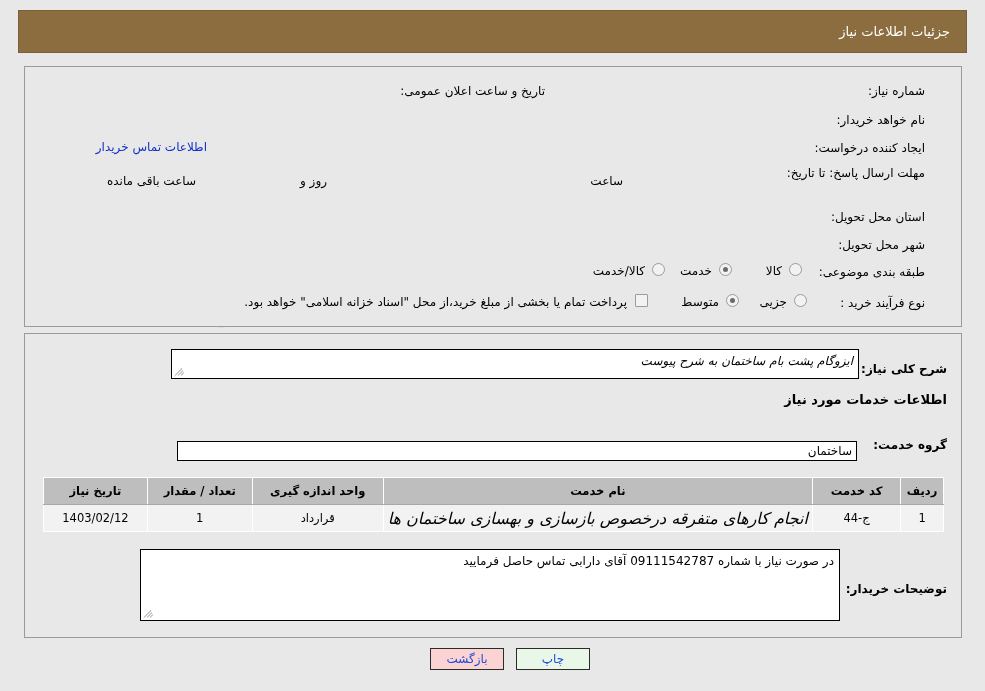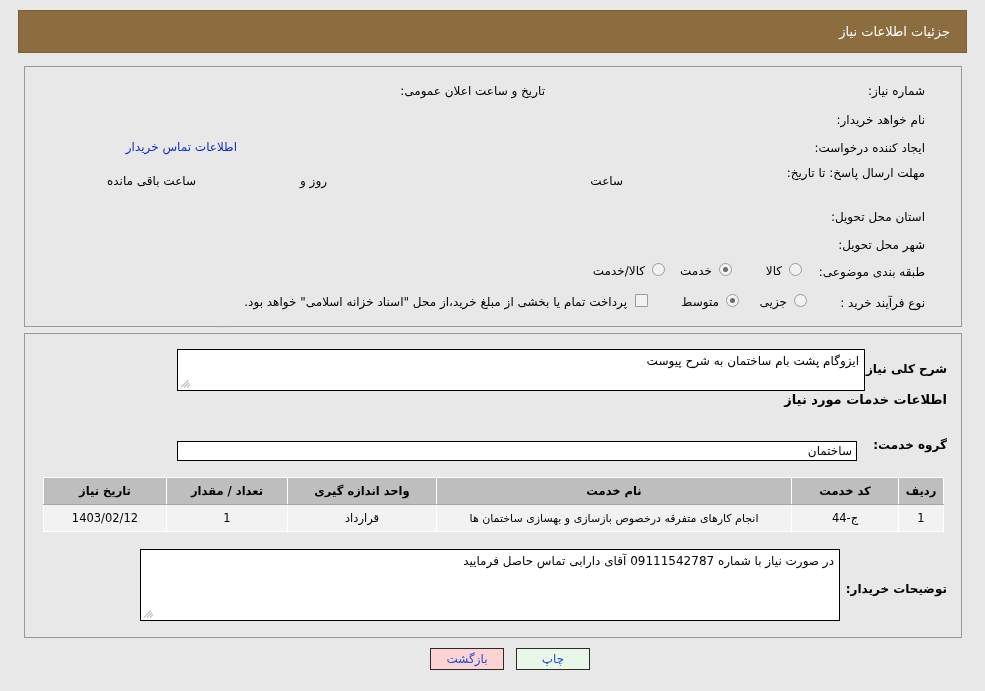--- a/index.html
+++ b/index.html
@@ -186,21 +186,21 @@
   }
   .tbl td {
     background: #f2f2f2;
     border: 1px solid #ffffff;
     height: 26px;
     text-align: center;
     padding: 0 4px;
     color: #000;
     white-space: nowrap;
   }
-  .tbl td.name { font-size: 11px; }
+  .tbl td.name { font-size: 16px; font-style: italic; }
 
   
   .btn {
     position: absolute;
     height: 22px;
     border: 1px solid #2b2b2b;
     box-sizing: border-box;
     font-family: "DejaVu Sans", "Liberation Sans", sans-serif;
     font-size: 12px;
     color: #1d4ed8;
@@ -233,21 +233,21 @@
 <div class="fld center" style="right:178px; top:80px; width:217px;">1103004360000006</div>
 
 <div class="abs lbl" style="right:440px; top:84px; z-index:3;">تاریخ و ساعت اعلان عمومی:</div>
 <div class="fld center" style="right:607px; top:80px; width:180px;">1403/02/04 - 12:14</div>
 
 <div class="abs lbl" style="right:60px; top:113px; z-index:3;">نام خواهد خریدار:</div>
 <div class="fld right" style="right:178px; top:108px; width:570px;">سازمان مدیریت و برنامه ریزی استان مازندران</div>
 
 <div class="abs lbl" style="right:60px; top:141px; z-index:3;">ایجاد کننده درخواست:</div>
 <div class="fld right" style="right:178px; top:136px; width:592px;">یارعلی فلاح گنجی کارپرداز سازمان مدیریت و برنامه ریزی استان مازندران</div>
-<a class="abs link" style="right:748px; top:140px; z-index:3;">اطلاعات تماس خریدار</a>
+<a class="abs link" style="right:778px; top:140px; z-index:3;">اطلاعات تماس خریدار</a>
 
 <div class="abs lbl" style="right:60px; top:166px; width:112px; z-index:3;">مهلت ارسال پاسخ: تا تاریخ:</div>
 <div class="fld center" style="right:178px; top:170px; width:176px;">1403/02/09</div>
 <div class="abs lbl" style="right:362px; top:174px; z-index:3;">ساعت</div>
 <div class="fld center" style="right:398px; top:170px; width:84px;">10:00</div>
 <div class="fld center" style="right:554px; top:170px; width:96px;">4</div>
 <div class="abs lbl" style="right:658px; top:174px; z-index:3;">روز و</div>
 <div class="fld center cream" style="right:700px; top:170px; width:81px;">20:54:33</div>
 <div class="abs lbl" style="right:789px; top:174px; z-index:3;">ساعت باقی مانده</div>
 
@@ -275,21 +275,21 @@
 
 <span class="radio on" style="right:246px; top:294px; z-index:3;"></span>
 <div class="abs lbl" style="right:266px; top:295px; z-index:3;">متوسط</div>
 
 <span class="chk" style="right:337px; top:294px; z-index:3;"></span>
 <div class="abs lbl" style="right:358px; top:295px; z-index:3;">پرداخت تمام یا بخشی از مبلغ خرید،از محل "اسناد خزانه اسلامی" خواهد بود.</div>
 
 <div class="panel" id="panel-bot"></div>
 
 <div class="abs lbl lbl-b" style="right:38px; top:362px; z-index:3;">شرح کلی نیاز:</div>
-<div class="ta" style="right:120px; top:349px; width:688px; height:42px; z-index:3;">
+<div class="ta" style="right:126px; top:349px; width:688px; height:30px; z-index:3;font-style:italic;">
   <span>ایزوگام پشت بام ساختمان به شرح پیوست</span>
   <span class="grip">
       <i></i>
       <i></i>
       <i></i>
     </span>
 </div>
 
 <div class="abs lbl lbl-b" style="right:38px; top:393px; font-size:13px; z-index:3;">اطلاعات خدمات مورد نیاز</div>
 

